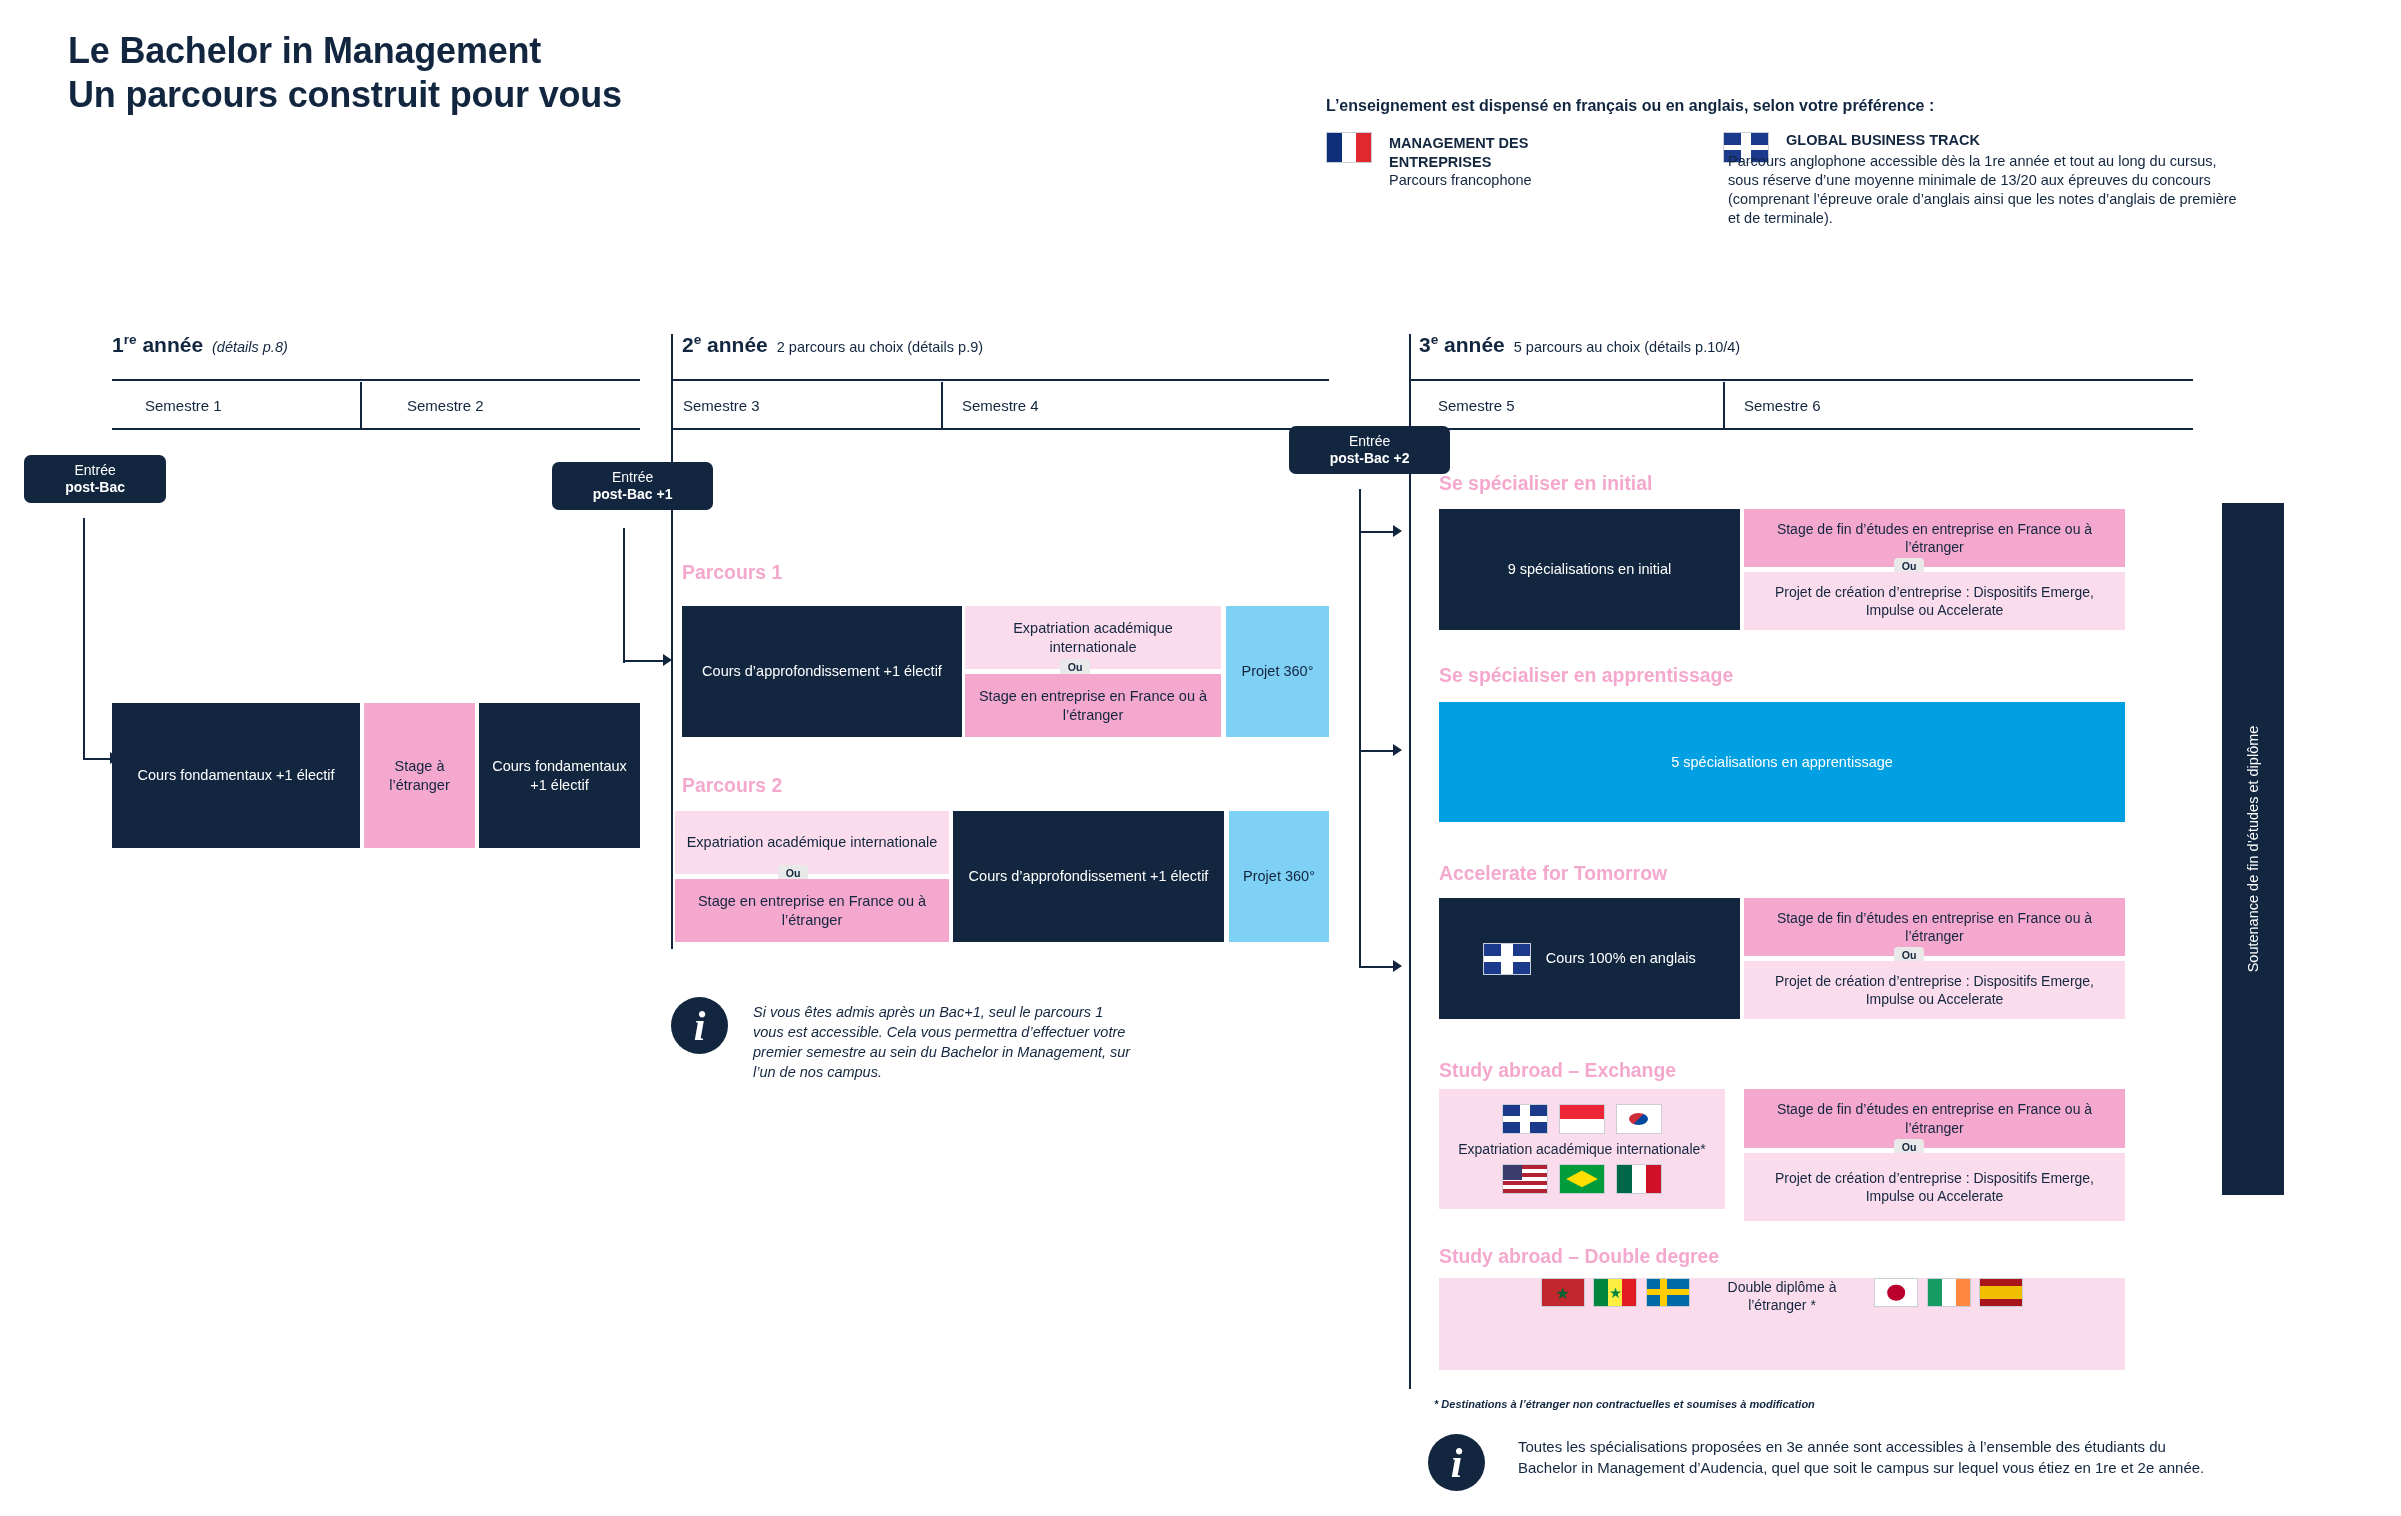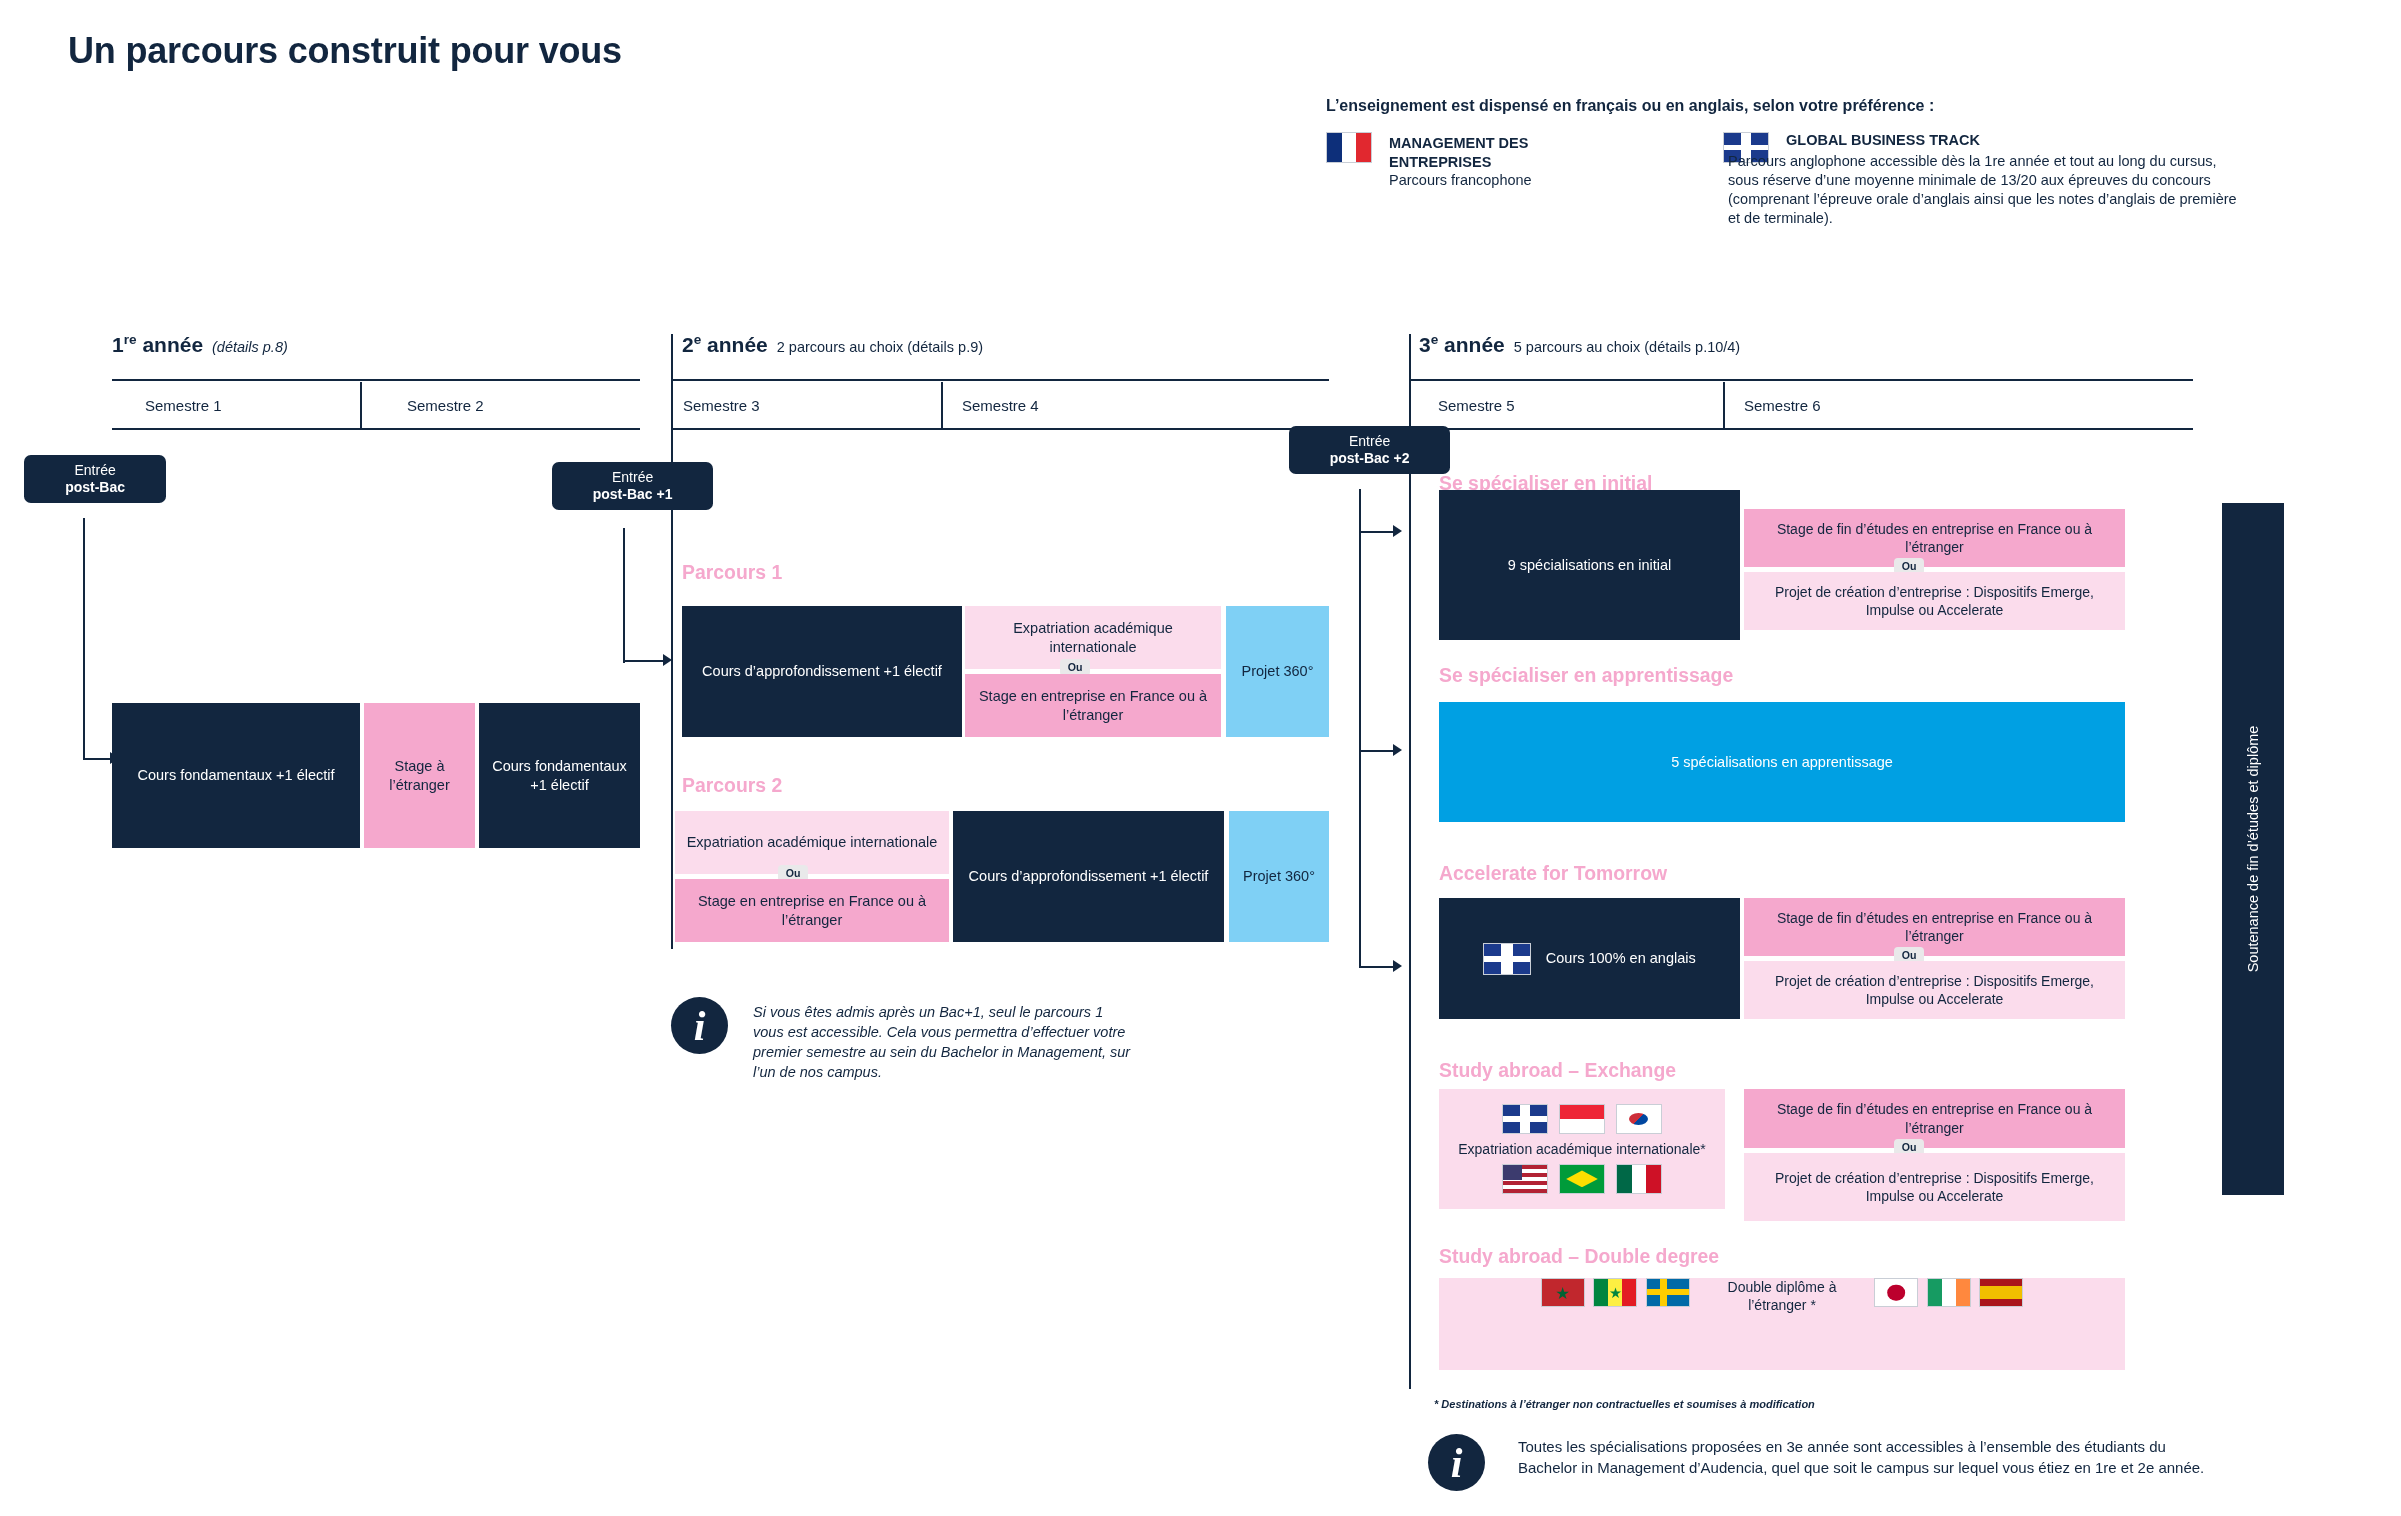--- a/index.html
+++ b/index.html
@@ -128,20 +128,21 @@
   .arrow-line { background:#12263f; }
   .arrow-head {
     width:0; height:0; border-top:6.8px solid transparent; border-bottom:6.8px solid transparent;
     border-left:9.7px solid #12263f;
   }
 </style>
 </head>
 <body>
 
 <div class="abs" id="title">
+  <div>Le Bachelor in Management</div>
   <div>Un parcours construit pour vous</div>
 </div>
 
 <div class="abs" id="lang-head">L’enseignement est dispensé en français ou en anglais, selon votre préférence :</div>
 
 <div class="abs flag flag-fr" id="flag-fr"></div>
 <div class="abs" id="fr-label">
   <div style="font-weight:bold">MANAGEMENT DES ENTREPRISES</div>
   <div>Parcours francophone</div>
 </div>
@@ -260,21 +261,21 @@
 </div>
 <div class="abs blue box" style="left:1229px; top:811px; width:100px; height:131px;">
   <div class="box-txt" style="padding:0 4.8px;">Projet 360°</div>
 </div>
 
 <div class="abs info-circle" style="left:671px; top:997px;">i</div>
 <div class="abs info-text" style="left:753px; top:1002px; width:382px;">Si vous êtes admis après un Bac+1, seul le parcours 1 vous est accessible. Cela vous permettra d’effectuer votre premier semestre au sein du Bachelor in Management, sur l’un de nos campus.</div>
 
 <div class="abs section-title" style="left:1439px; top:472px;">Se spécialiser en initial</div>
 
-<div class="abs navy box" style="left:1439px; top:490px; width:301px; height:150px;">
+<div class="abs navy box" style="left:1439px; top:509px; width:301px; height:121px;">
   <div class="box-txt white-txt" style="padding:0 12.6px;">9 spécialisations en initial</div>
 </div>
 <div class="abs pink-dark box" style="left:1744px; top:509px; width:381px; height:58px;">
   <div class="box-txt-sm" style="padding:0 8.7px;">Stage de fin d’études en entreprise en France ou à l’étranger</div>
 </div>
 <div class="abs" style="left:1744px; top:567px; width:381px; height:4.8px; background:#ffffff;"></div>
 <div class="abs" style="left:1894px; top:558px;">
   <span class="ou-chip">Ou</span>
 </div>
 <div class="abs pink-light box" style="left:1744px; top:572px; width:381px; height:58px;">

